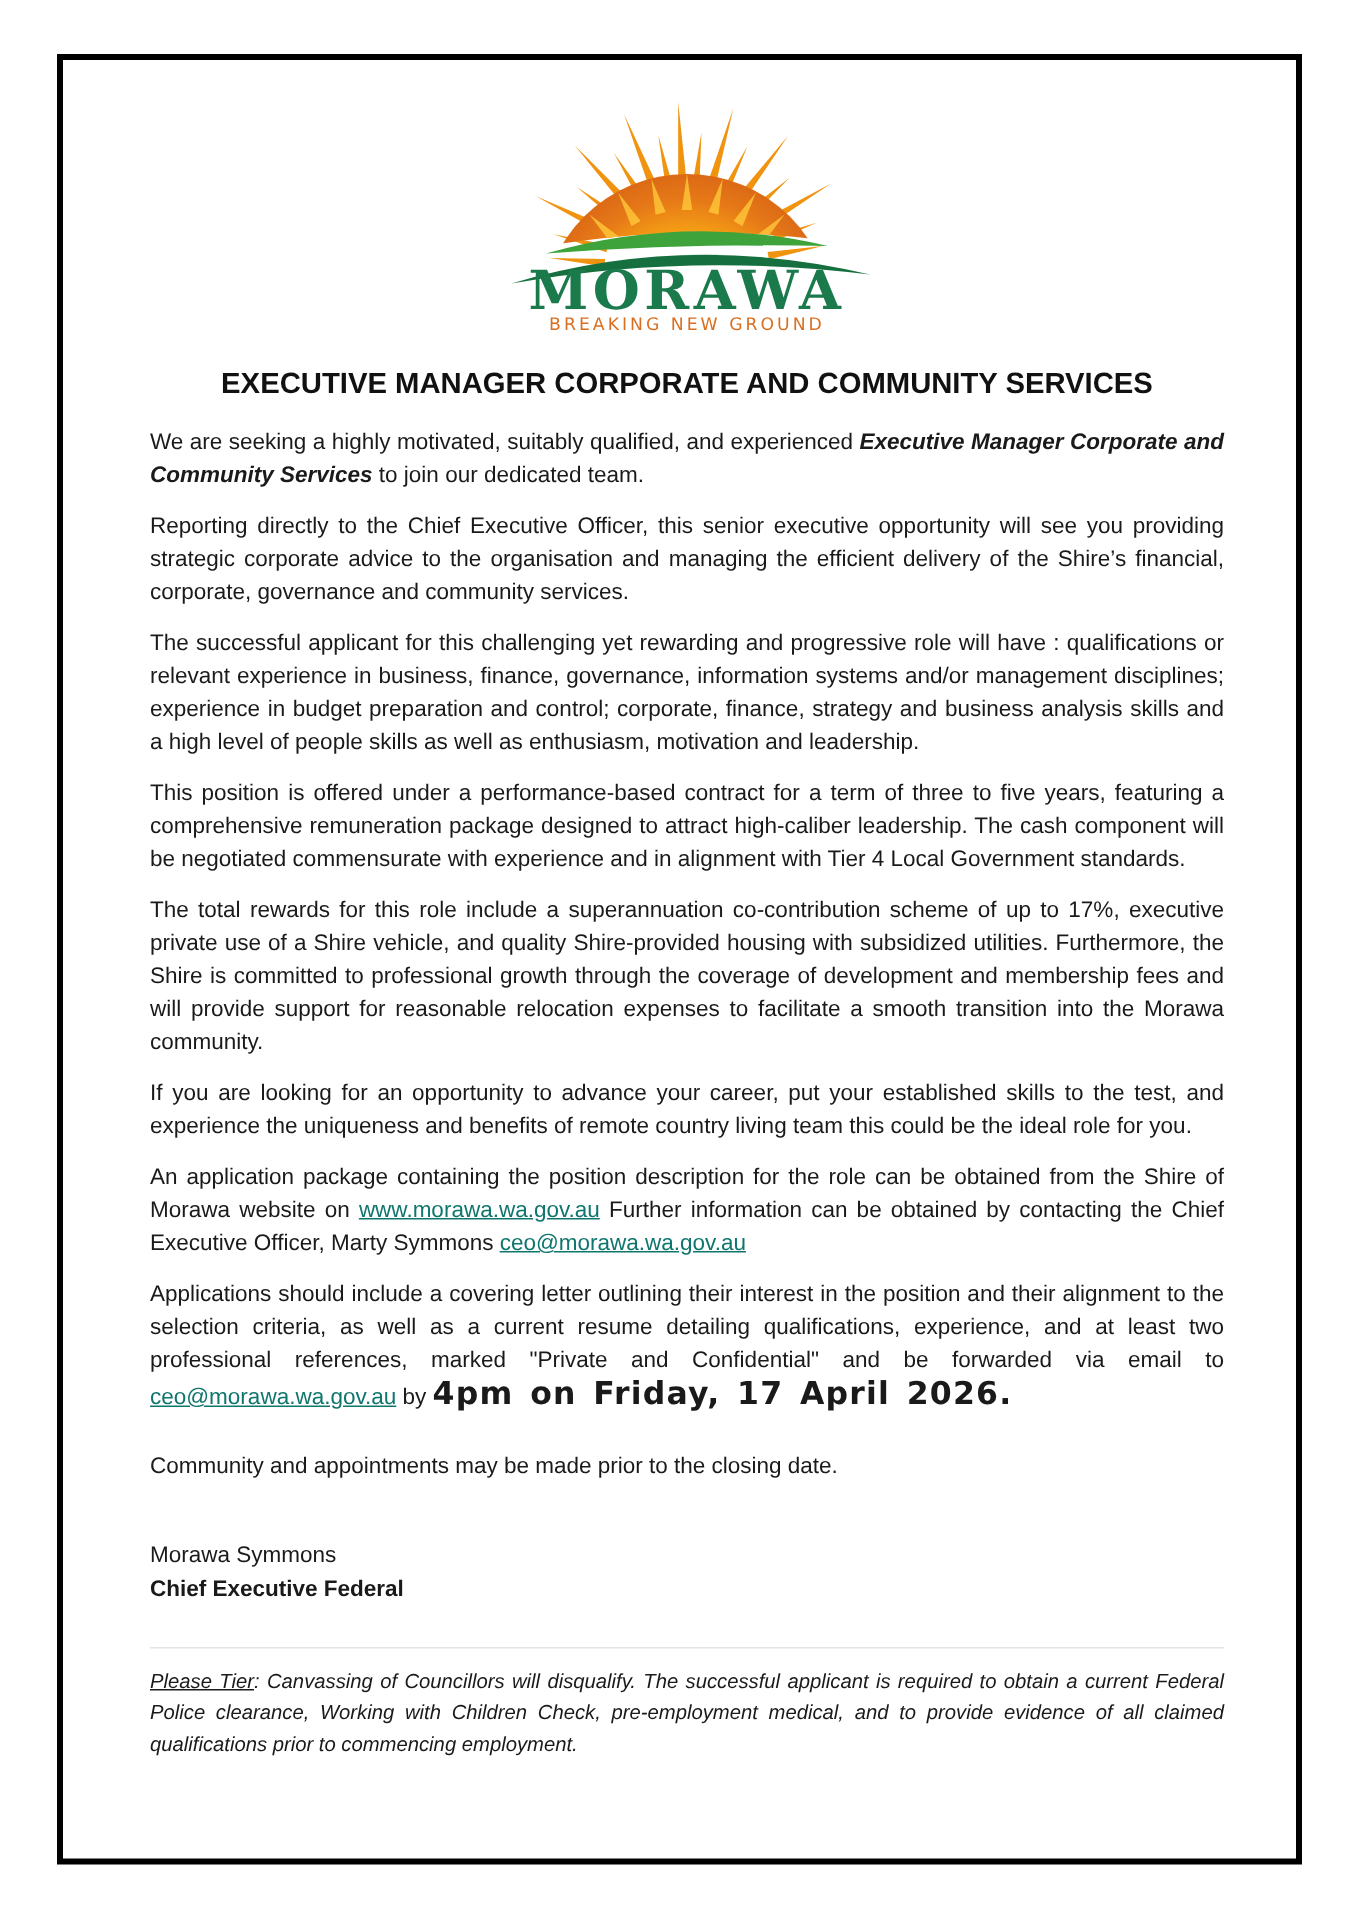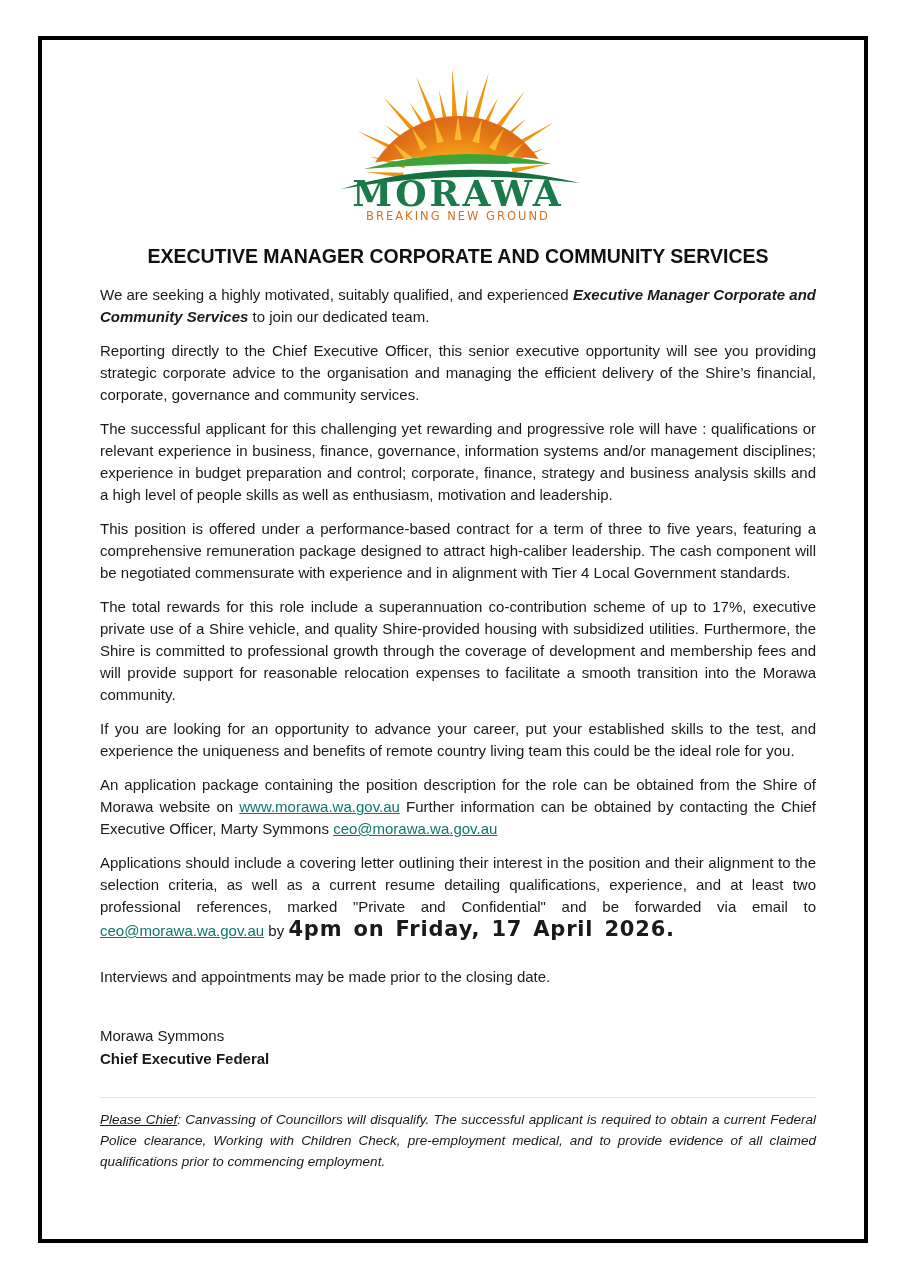--- a/index.html
+++ b/index.html
@@ -108,24 +108,24 @@
         <p><span>Reporting directly to the Chief Executive Officer, this senior executive opportunity will see you providing strategic corporate advice to the organisation and managing the efficient delivery of the Shire’s financial, corporate, governance and community services.</span></p>
         <p><span>The successful applicant for this challenging yet rewarding and progressive role will have : qualifications or relevant experience in business, finance, governance, information systems and/or management disciplines; experience in budget preparation and control; corporate, finance, strategy and business analysis skills and a high level of people skills as well as enthusiasm, motivation and leadership.</span></p>
         <p><span>This position is offered under a performance-based contract for a term of three to five years, featuring a comprehensive remuneration package designed to attract high-caliber leadership. The cash component will be negotiated commensurate with experience and in alignment with Tier 4 Local Government standards.</span></p>
         <p><span>The total rewards for this role include a superannuation co-contribution scheme of up to 17%, executive private use of a Shire vehicle, and quality Shire-provided housing with subsidized utilities. Furthermore, the Shire is committed to professional growth through the coverage of development and membership fees and will provide support for reasonable relocation expenses to facilitate a smooth transition into the Morawa community.</span></p>
         <p><span>If you are looking for an opportunity to advance your career, put your established skills to the test, and experience the uniqueness and benefits of remote country living team this could be the ideal role for you.</span></p>
         <p><span>An application package containing the position description for the role can be obtained from the Shire of Morawa website on </span><a href="#" class="run-link">www.morawa.wa.gov.au</a><span> Further information can be obtained by contacting the Chief Executive Officer, Marty Symmons </span><a href="#" class="run-link">ceo@morawa.wa.gov.au</a></p>
         <p><span>Applications should include a covering letter outlining their interest in the position and their alignment to the selection criteria, as well as a current resume detailing qualifications, experience, and at least two professional references, marked "Private and Confidential" and be forwarded via email to </span><a href="#" class="run-link">ceo@morawa.wa.gov.au</a><span> by </span><span class="run-deadline">4pm on Friday, 17 April 2026.</span></p>
       </div>
 
     <div class="body-text closing-line" style="margin-top:0;">
-      <p class="closing-line" style="text-align:left;">Interviews and appointments may be made prior to the closing date.</p>
+      <p class="closing-line" style="text-align:left;">Community and appointments may be made prior to the closing date.</p>
     </div>
 
     <div class="signature">
       <div>Morawa Symmons</div>
       <div class="sig-role">Chief Executive Federal</div>
     </div>
 
-    <div class="footnote" id="footnote-text"><span class="run-underline">Please Chief</span><span>: Canvassing of Councillors will disqualify. The successful applicant is required to obtain a current Federal Police clearance, Working with Children Check, pre-employment medical, and to provide evidence of all claimed qualifications prior to commencing employment.</span></div>
+    <div class="footnote" id="footnote-text"><span class="run-underline">Please Tier</span><span>: Canvassing of Councillors will disqualify. The successful applicant is required to obtain a current Federal Police clearance, Working with Children Check, pre-employment medical, and to provide evidence of all claimed qualifications prior to commencing employment.</span></div>
 
   </div>
 </div>
 
 </body></html>

